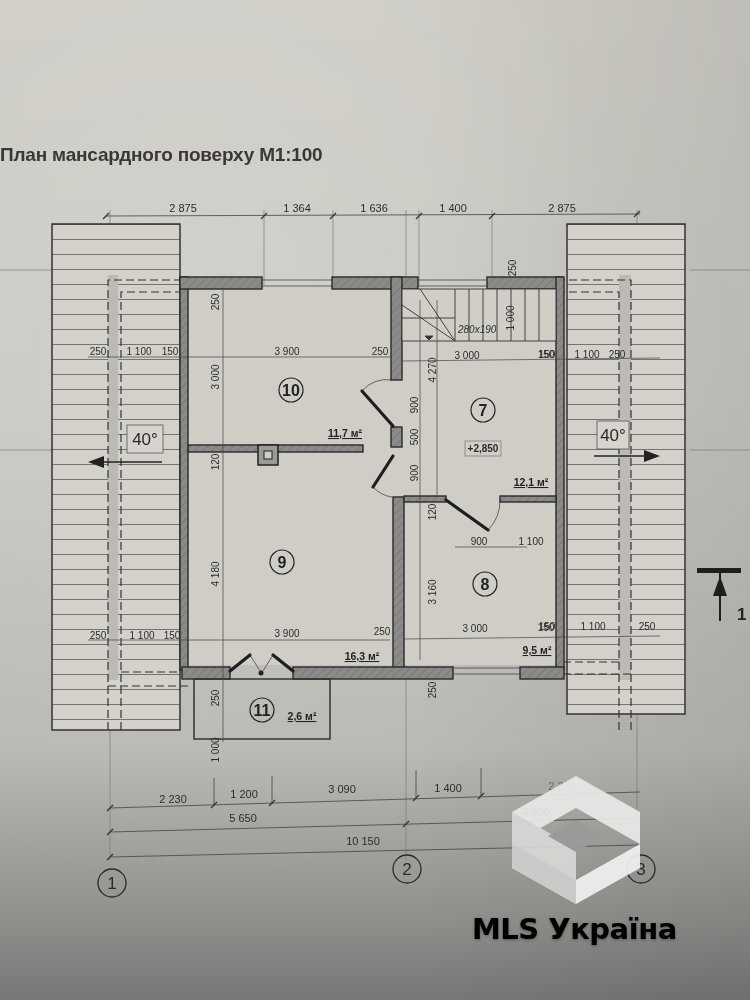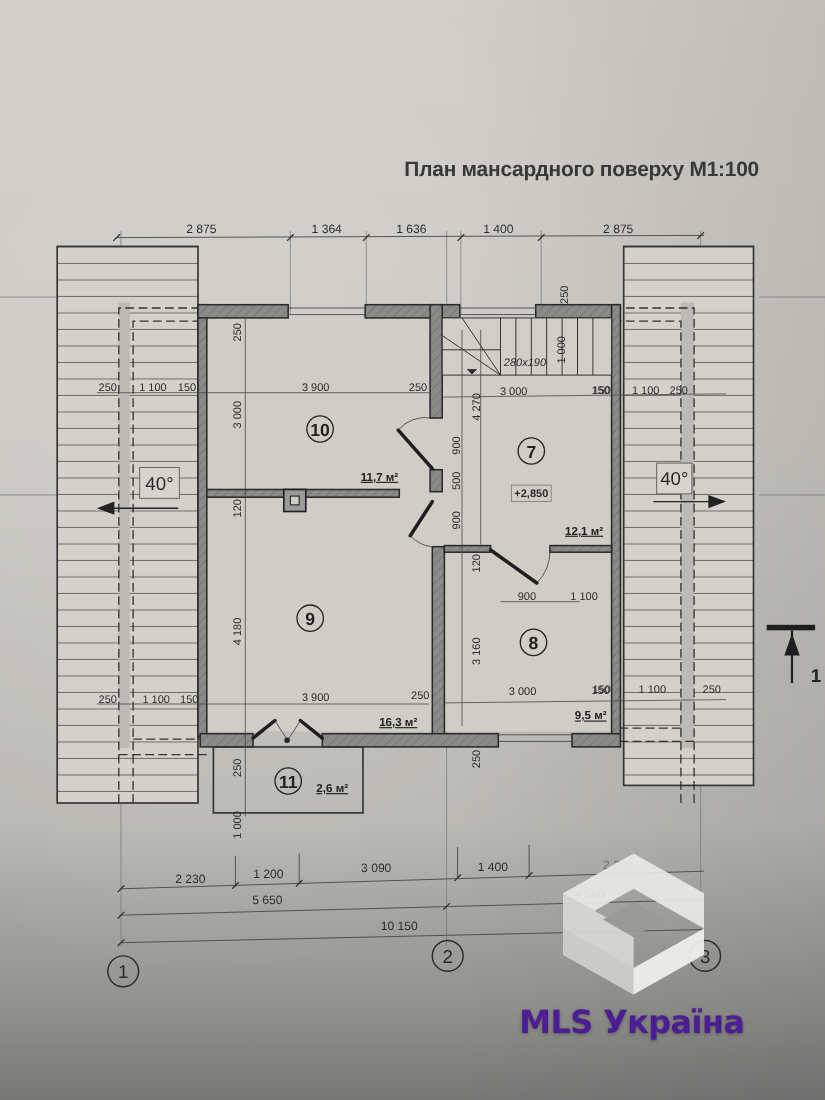--- a/index.html
+++ b/index.html
@@ -1,29 +1,29 @@
 <!DOCTYPE html>
 <html><head>
 <meta charset="utf-8">
 <style>
   html,body{margin:0;padding:0;}
   body{width:750px;height:1000px;overflow:hidden;position:relative;
     background:linear-gradient(180deg,#cfcdc6 0%,#cac8c2 40%,#b9b8b3 75%,#8f8f8c 92%,#777776 100%);
     font-family:"Liberation Sans",sans-serif;color:#2a2a2a;}
   .vignette{position:absolute;inset:0;background:radial-gradient(ellipse at 25% 35%,rgba(255,255,255,0.12),rgba(0,0,0,0) 60%),
     linear-gradient(90deg,rgba(0,0,0,0) 55%,rgba(0,0,0,0.08) 100%);pointer-events:none;}
-  .title{position:absolute;left:0;width:690px;top:144px;text-align:right;font-weight:bold;font-size:19px;color:#383838;letter-spacing:-0.2px;}
+  .title{position:absolute;left:0;width:690px;top:144px;text-align:left;font-weight:bold;font-size:19px;color:#383838;letter-spacing:-0.2px;}
   svg.plan{position:absolute;left:0;top:0;}
   .dim{font-family:"Liberation Sans",sans-serif;font-size:11px;fill:#2c2c2c;}
   .dimsm{font-family:"Liberation Sans",sans-serif;font-size:10px;fill:#2c2c2c;}
   .roomnum{font-family:"Liberation Sans",sans-serif;font-size:16px;font-weight:bold;fill:#222;}
   .area{font-family:"Liberation Sans",sans-serif;font-size:10.5px;font-weight:bold;fill:#222;text-decoration:underline;}
   .axisnum{font-family:"Liberation Sans",sans-serif;font-size:17px;fill:#2a2a2a;}
   .slope{font-family:"Liberation Sans",sans-serif;font-size:17px;fill:#2a2a2a;}
-  .logo-text{position:absolute;left:472px;top:912px;font-family:"DejaVu Sans",sans-serif;font-weight:bold;font-size:29px;color:#4c1d95;letter-spacing:-0.5px;text-shadow:0 1px 3px rgba(0,0,0,0.35);}
+  .logo-text{position:absolute;left:472px;top:912px;font-family:"DejaVu Sans",sans-serif;font-weight:bold;font-size:29px;color:#000000;letter-spacing:-0.5px;text-shadow:0 1px 3px rgba(0,0,0,0.35);}
 </style>
 </head>
 <body>
 
 <div class="vignette"></div>
 
 <div class="title">План мансардного поверху М1:100</div>
 
 <svg class="plan" width="750" height="1000" viewBox="0 0 750 1000">
   <defs>

